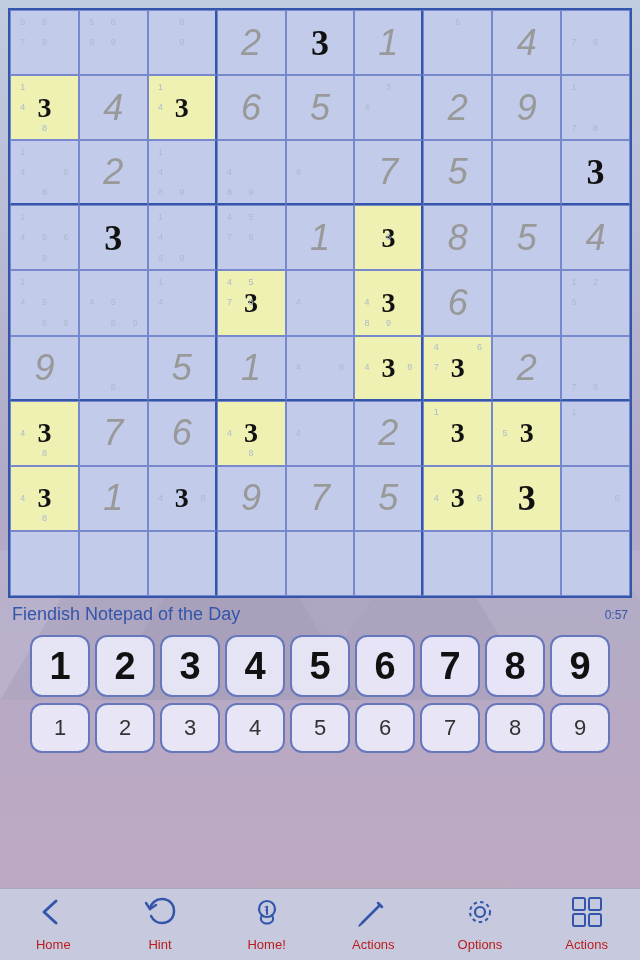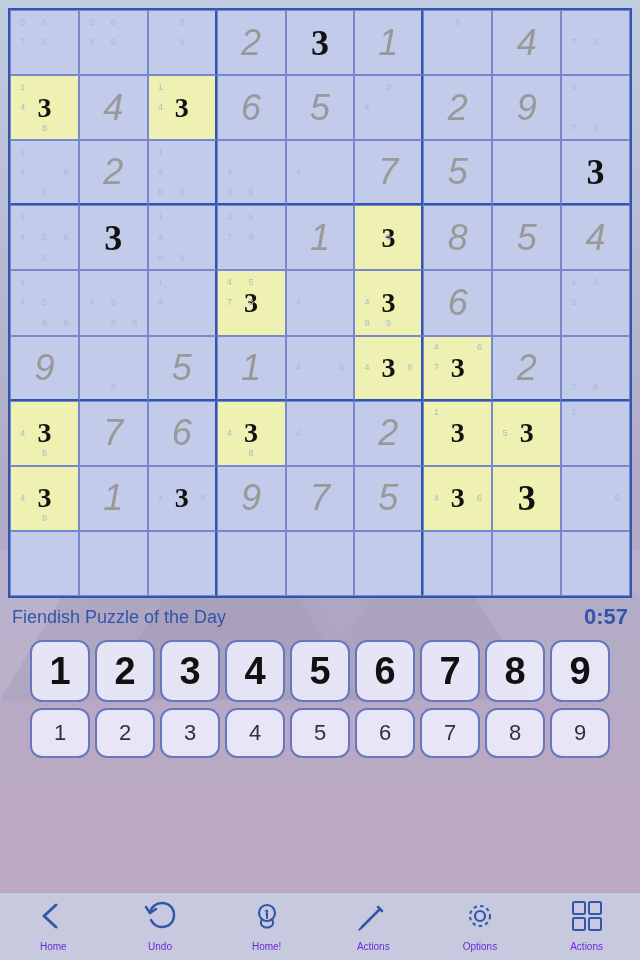--- a/index.html
+++ b/index.html
@@ -90,22 +90,22 @@
       padding: 6px 12px;
       flex-shrink: 0;
     }
     .puzzle-title {
       color: #3355aa;
       font-size: 18px;
       font-weight: 500;
     }
     .timer {
       color: #3355aa;
-      font-size: 22px;
-      font-weight: 700;
+      font-size: 12px;
+      font-weight: 400;
     }
 
     
     .number-pad {
       padding: 4px 8px;
       flex-shrink: 0;
     }
     .num-row {
       display: flex;
       gap: 5px;
@@ -152,22 +152,22 @@
       gap: 3px;
       cursor: pointer;
       color: #3355aa;
       min-width: 80px;
     }
     .toolbar-icon {
       font-size: 30px;
       line-height: 1;
     }
     .toolbar-label {
-      font-size: 10px;
-      color: #6d28d9;
+      font-size: 13px;
+      color: #b91c1c;
       font-weight: 400;
     }
 
     .svg-icon {
       width: 34px;
       height: 34px;
     }
   </style>
 </head>
 <body>
@@ -814,21 +814,21 @@
       <div class="sudoku-cell box-right"></div>
       <div class="sudoku-cell"></div>
       <div class="sudoku-cell"></div>
       <div class="sudoku-cell box-right"></div>
       <div class="sudoku-cell"></div>
       <div class="sudoku-cell"></div>
       <div class="sudoku-cell"></div>
     </div>
 
   <div class="status-bar">
-    <span class="puzzle-title">Fiendish Puzzle of the Day</span>
+    <span class="puzzle-title">Fiendish Notepad of the Day</span>
     <span class="timer">0:57</span>
   </div>
 
   <div class="number-pad">
     <div class="num-row" id="large-num-row">
     <div class="num-btn">1</div>
         <div class="num-btn">2</div>
         <div class="num-btn">3</div>
         <div class="num-btn">4</div>
         <div class="num-btn">5</div>
@@ -859,21 +859,21 @@
       </div>
       <span class="toolbar-label">Home</span>
     </div>
     <div class="toolbar-btn">
       <div class="toolbar-icon">
         <svg class="svg-icon" viewBox="0 0 34 34" fill="none" xmlns="http://www.w3.org/2000/svg">
           <path d="M7,14 C8,8 13,4 19,4 C26,4 31,9 31,16 C31,23 26,28 19,28 C14,28 10,25 8,21" stroke="#3355aa" stroke-width="2.5" fill="none" stroke-linecap="round"></path>
           <polyline points="3,8 7,14 13,10" stroke="#3355aa" stroke-width="2.5" fill="none" stroke-linecap="round" stroke-linejoin="round"></polyline>
         </svg>
       </div>
-      <span class="toolbar-label">Undo</span>
+      <span class="toolbar-label">Hint</span>
     </div>
     <div class="toolbar-btn">
       <div class="toolbar-icon">
         <svg class="svg-icon" viewBox="0 0 34 34" fill="none" xmlns="http://www.w3.org/2000/svg">
           <ellipse cx="17" cy="14" rx="8" ry="8" stroke="#3355aa" stroke-width="2.2" fill="none"></ellipse>
           <path d="M12,20 Q9,26 14,28 Q17,29 20,28 Q25,26 22,20" stroke="#3355aa" stroke-width="2" fill="none" stroke-linecap="round"></path>
           <circle cx="17" cy="12" r="1.2" fill="#3355aa"></circle>
           <line x1="17" y1="14" x2="17" y2="19" stroke="#3355aa" stroke-width="2" stroke-linecap="round"></line>
           <text x="14" y="16" font-size="7" fill="#3355aa" font-weight="bold">?</text>
         </svg>

